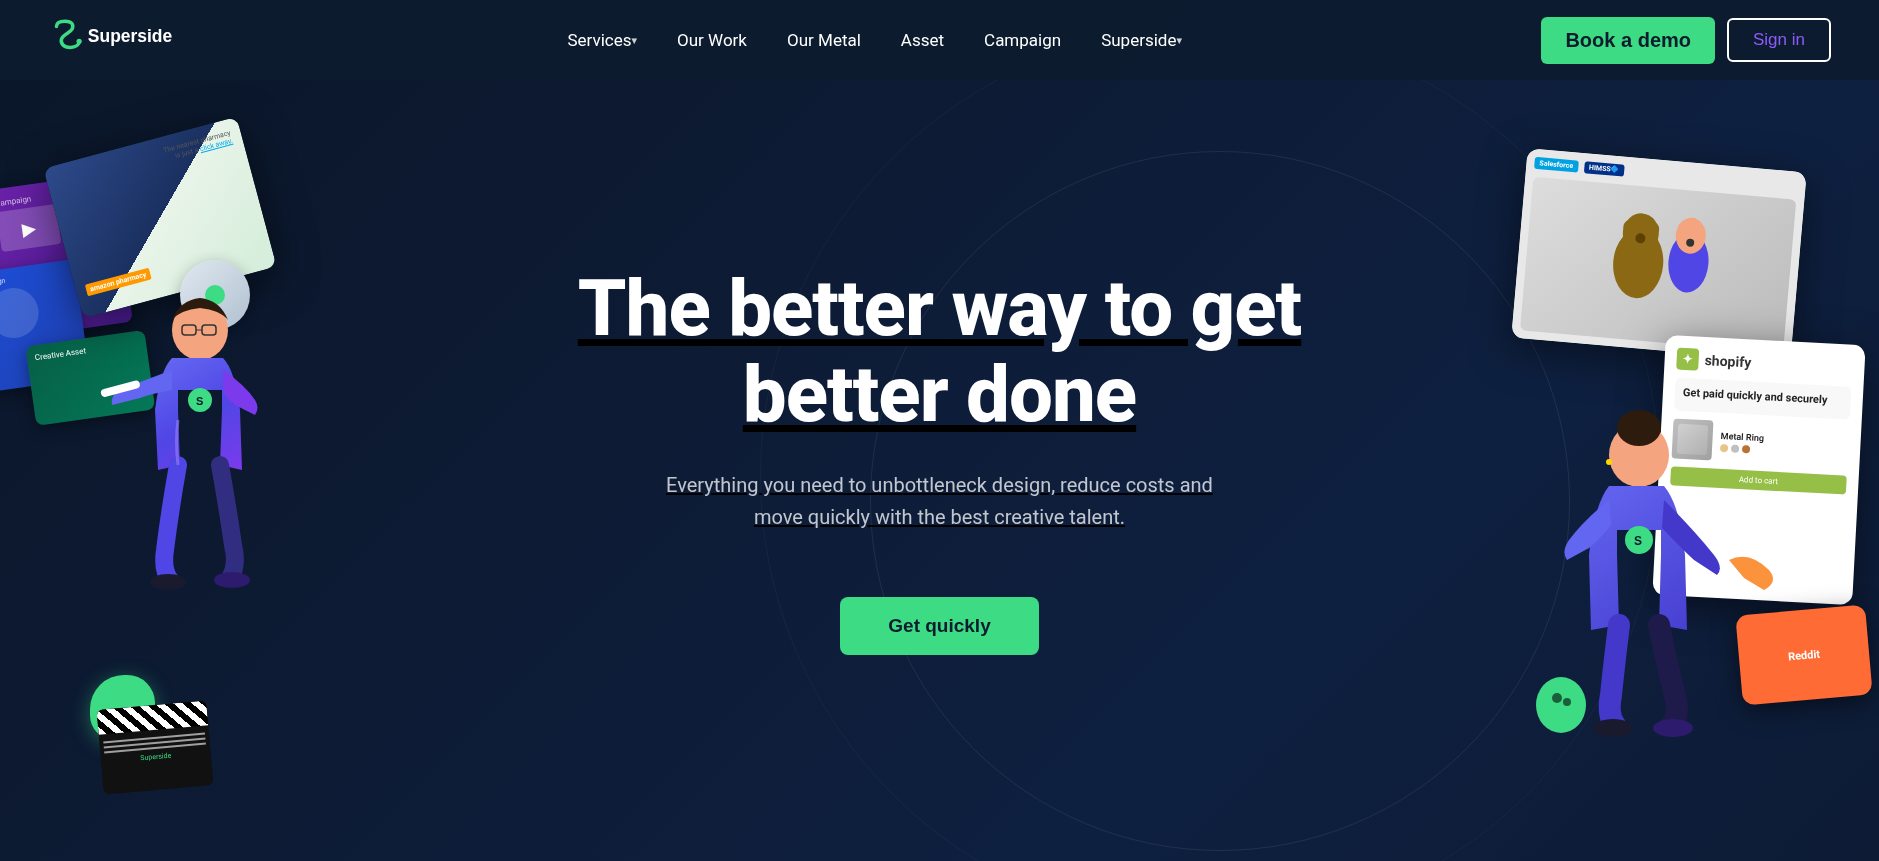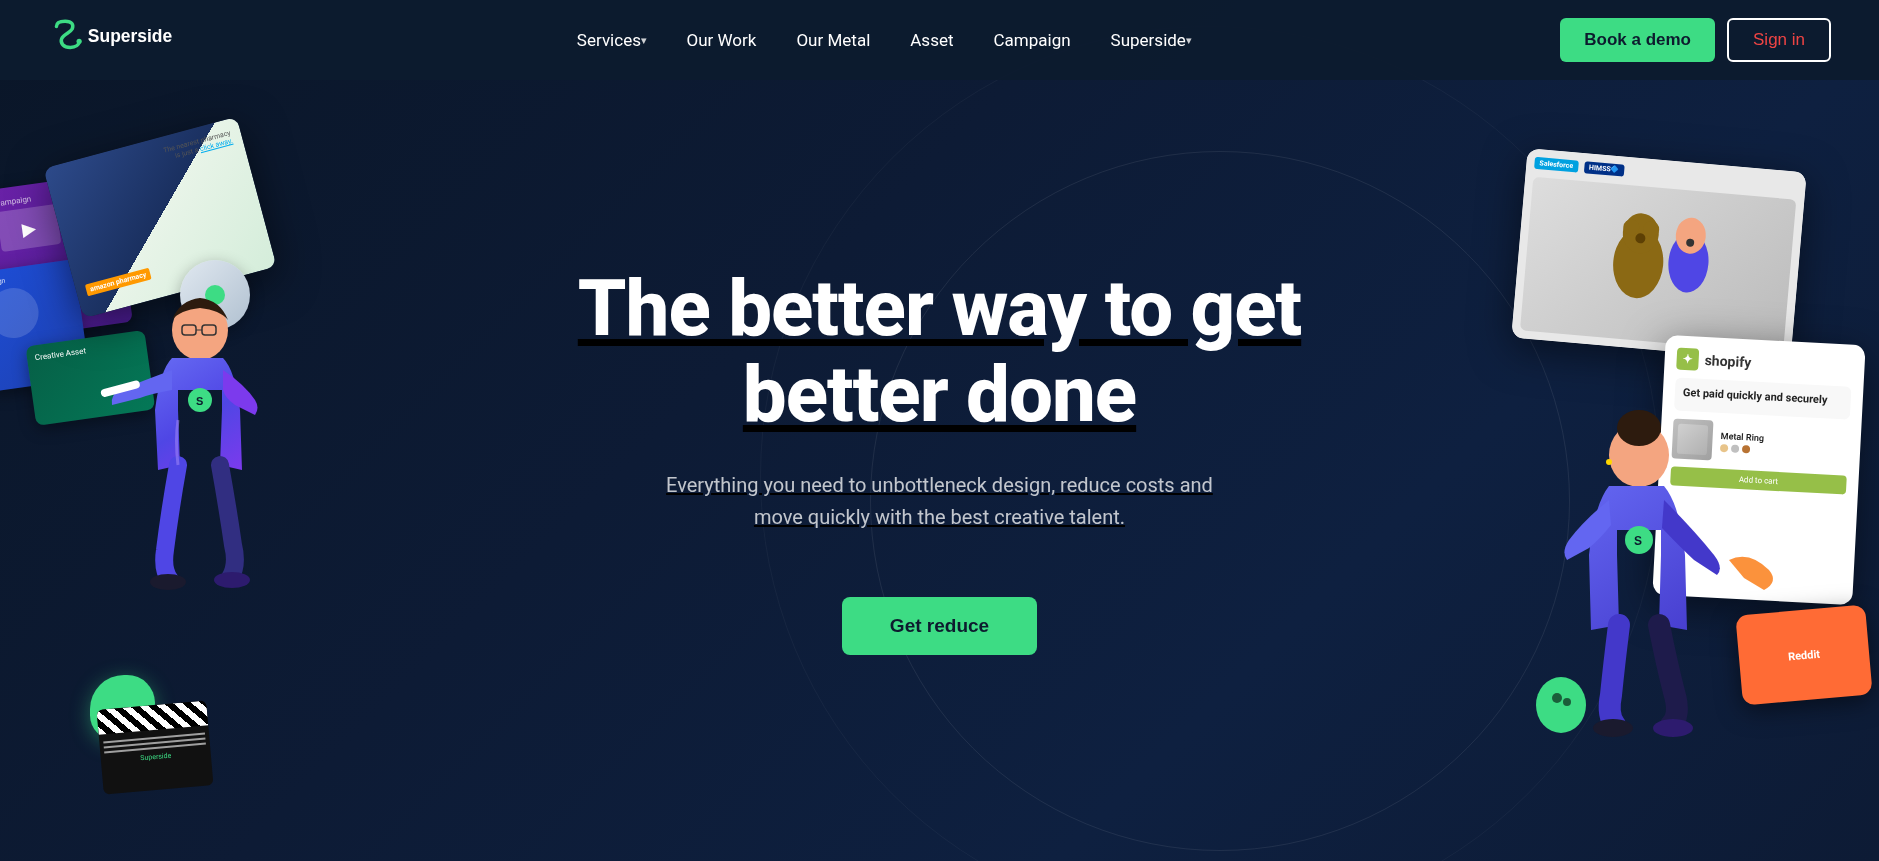--- a/index.html
+++ b/index.html
@@ -74,29 +74,29 @@
       align-items: center;
       gap: 12px;
     }
 
     .btn-book-demo {
       background: #3ddc84;
       color: #0d1b2e;
       border: none;
       padding: 12px 24px;
       border-radius: 6px;
-      font-size: 17px;
+      font-size: 20px;
       font-weight: 600;
       cursor: pointer;
       white-space: nowrap;
     }
 
     .btn-sign-in {
       background: transparent;
-      color: #ef4444;
+      color: #8b5cf6;
       border: 2px solid #ffffff;
       padding: 10px 24px;
       border-radius: 6px;
       font-size: 17px;
       font-weight: 500;
       cursor: pointer;
       white-space: nowrap;
     }
 
     
@@ -721,21 +721,21 @@
     </div>
 
   </div>
 
   <div class="hero-content">
     <h1 class="hero-title">
       <span>The better way to get</span><br>
       <span>better done</span>
     </h1>
     <p class="hero-subtitle">Everything you need to unbottleneck design, reduce costs and move quickly with the best creative talent.</p>
-    <button class="btn-get-started">Get reduce</button>
+    <button class="btn-get-started">Get quickly</button>
   </div>
 
   <div class="right-illustrations">
 
     <div class="tablet-top-right">
       <div class="tablet-top-right-inner">
         <div class="tablet-header">
           <span class="salesforce-logo">Salesforce</span>
           <span class="himss-logo">HIMSS🔷</span>
         </div>

